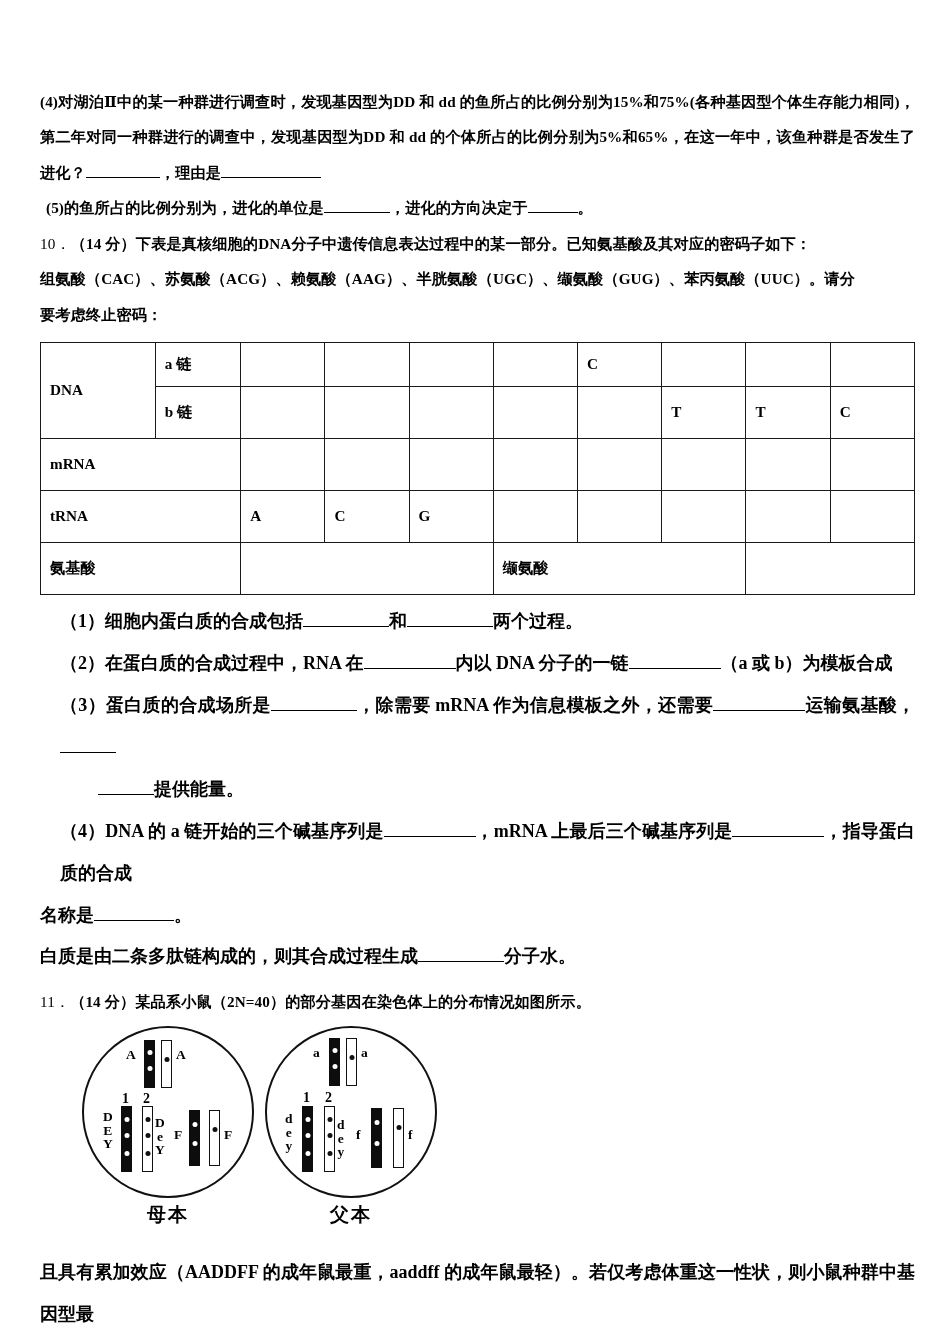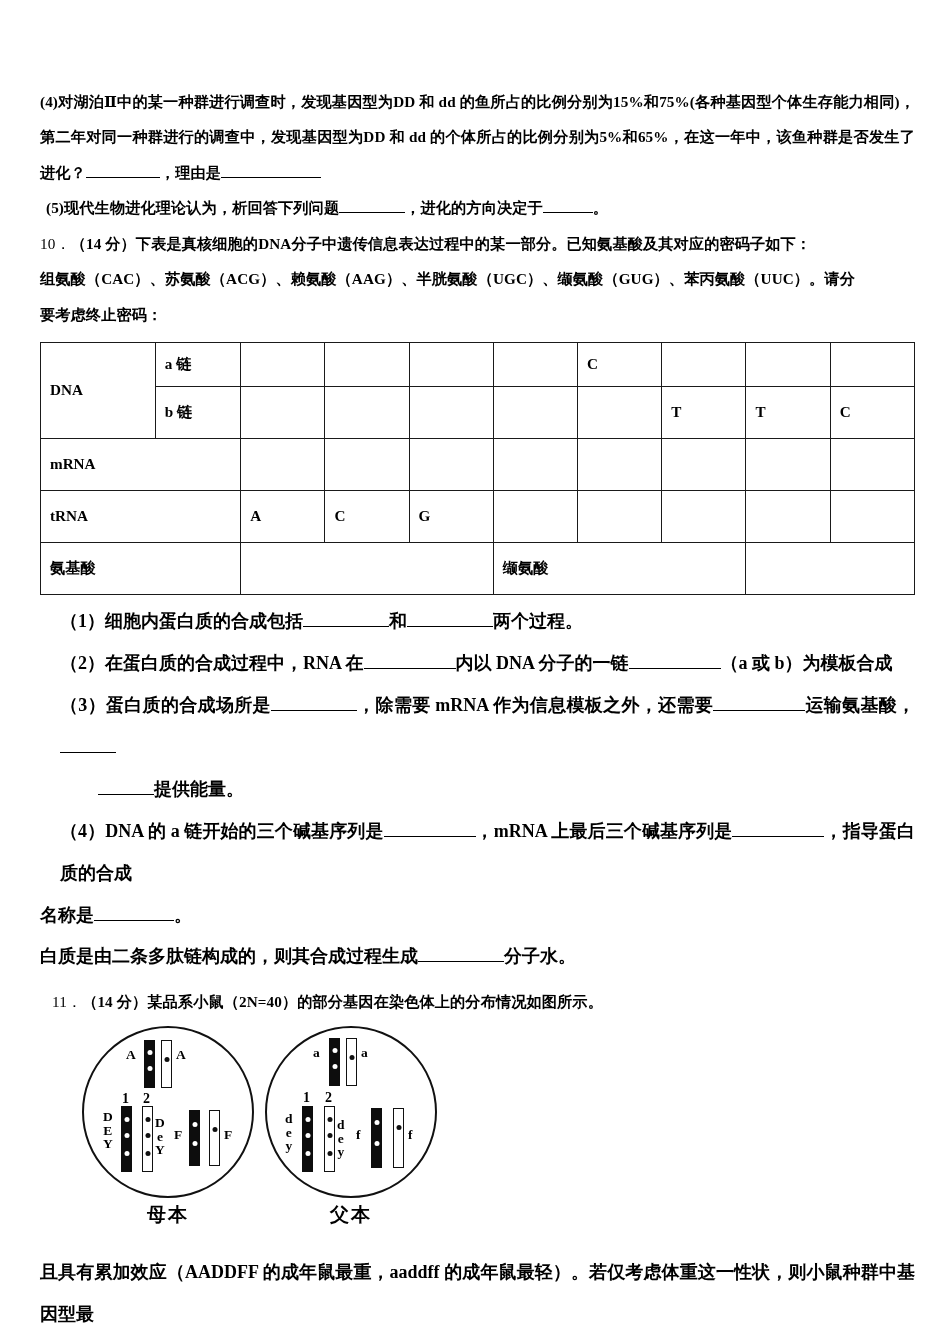--- a/index.html
+++ b/index.html
@@ -156,21 +156,21 @@
   }
 </style>
 </head>
 <body>
 
 <div class="page">
   <div class="content">
 
     <p class="para"><span>(4)</span><span>对湖泊Ⅱ中的某一种群进行调查时，发现基因型为</span><span>DD</span> <span>和</span> <span>dd</span> <span>的鱼所占的比例分别为</span><span>15%</span><span>和</span><span>75%</span><span>(各种基因型个体生存能力相同)，第二年对同一种群进行的调查中，发现基因型为</span><span>DD</span> <span>和</span> <span>dd</span> <span>的个体所占的比例分别为</span><span>5%</span><span>和</span><span>65%</span><span>，在这一年中，该鱼种群是否发生了进化？</span><span class="blank-l b74"></span><span>，理由是</span><span class="blank-l b100"></span></p>
 
-    <p class="para" style="padding-left:6px;"><span>(5)</span><span>现代生物进化理论认为，析回答下列问题</span><span class="blank-l b66"></span><span>，进化的方向决定于</span><span class="blank-l b50"></span><span>。</span></p>
+    <p class="para" style="padding-left:6px;"><span>(5)</span><span>的鱼所占的比例分别为，进化的单位是</span><span class="blank-l b66"></span><span>，进化的方向决定于</span><span class="blank-l b50"></span><span>。</span></p>
 
     <p class="para"><span class="q-num">10．</span><span class="score">（14 分）</span><span>下表是真核细胞的</span><span>DNA</span><span>分子中遗传信息表达过程中的某一部分。已知氨基酸及其对应的密码子如下：</span></p>
     <p class="para">组氨酸（CAC）、苏氨酸（ACG）、赖氨酸（AAG）、半胱氨酸（UGC）、缬氨酸（GUG）、苯丙氨酸（UUC）。请分</p>
     <p class="para">要考虑终止密码：</p>
 
     <table class="dna-table">
       <tbody>
         <tr>
           <td class="col-label" rowspan="2">DNA</td>
           <td class="col-sub">a 链</td>
@@ -230,21 +230,21 @@
     <p class="sub sub-pad"><span>（2）在蛋白质的合成过程中，RNA 在</span><span class="blank-l b92"></span><span>内以 DNA 分子的一链</span><span class="blank-l b92"></span><span>（a 或 b）为模板合成</span></p>
 
     <p class="sub sub-pad"><span>（3）蛋白质的合成场所是</span><span class="blank-l b86"></span><span>，除需要 mRNA 作为信息模板之外，还需要</span><span class="blank-l b92"></span><span>运输氨基酸，</span><span class="blank-l b56"></span></p>
     <p class="sub hang"><span class="blank-l b56"></span><span>提供能量。</span></p>
 
     <p class="sub sub-pad"><span>（4）DNA 的 a 链开始的三个碱基序列是</span><span class="blank-l b92"></span><span>，mRNA 上最后三个碱基序列是</span><span class="blank-l b92"></span><span>，指导蛋白质的合成</span></p>
     <p class="sub"><span>名称是</span><span class="blank-l b80"></span><span>。</span></p>
 
     <p class="sub"><span>白质是由二条多肽链构成的，则其合成过程生成</span><span class="blank-l b86"></span><span>分子水。</span></p>
 
-    <p class="para" style="margin-top:6px;margin-left:12px;"><span class="q-num">11．</span><span class="score">（14 分）</span><span>某品系小鼠（2N=40）的部分基因在染色体上的分布情况如图所示。</span></p>
+    <p class="para" style="margin-top:6px;"><span class="q-num">11．</span><span class="score">（14 分）</span><span>某品系小鼠（2N=40）的部分基因在染色体上的分布情况如图所示。</span></p>
 
     <div class="figure">
 
       <div class="cellwrap" style="left:42px;">
         <div class="cell-ellipse">
 
           <div class="chr dark" style="left:60px; top:12px; width:11px; height:48px;">
             <div class="band" style="top:9px;"></div>
             <div class="band" style="top:25px;"></div>
           </div>

